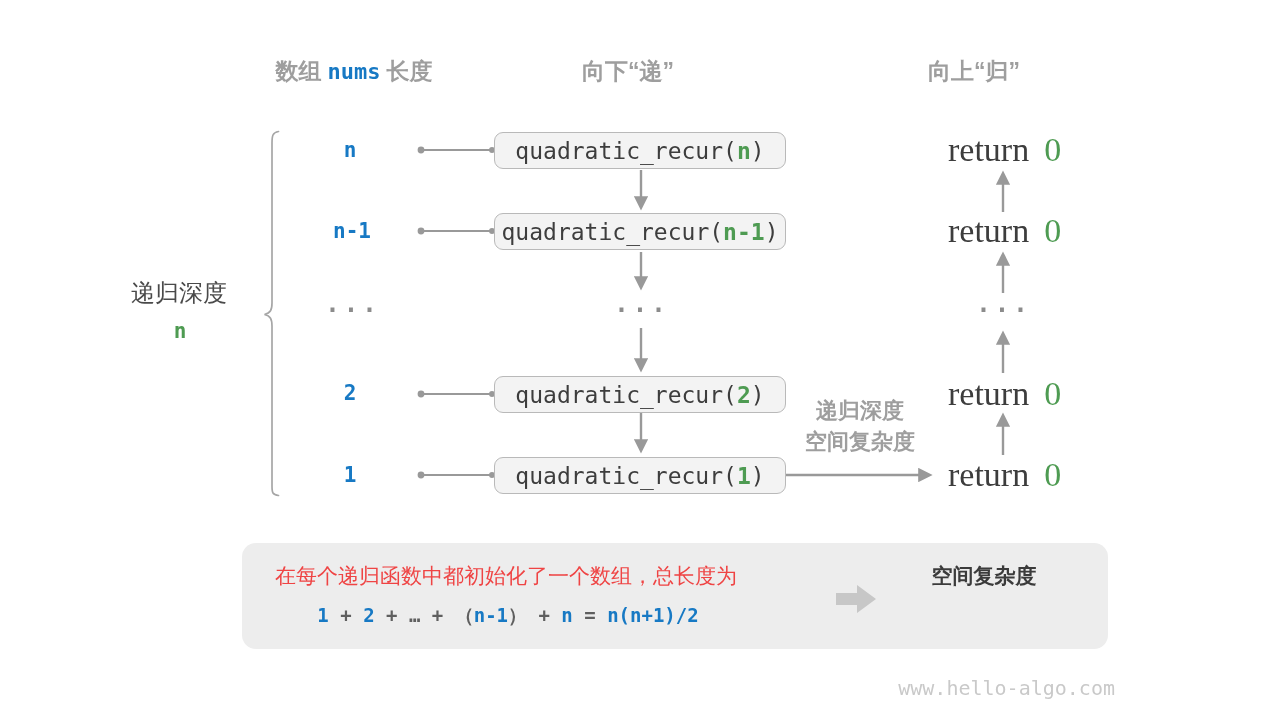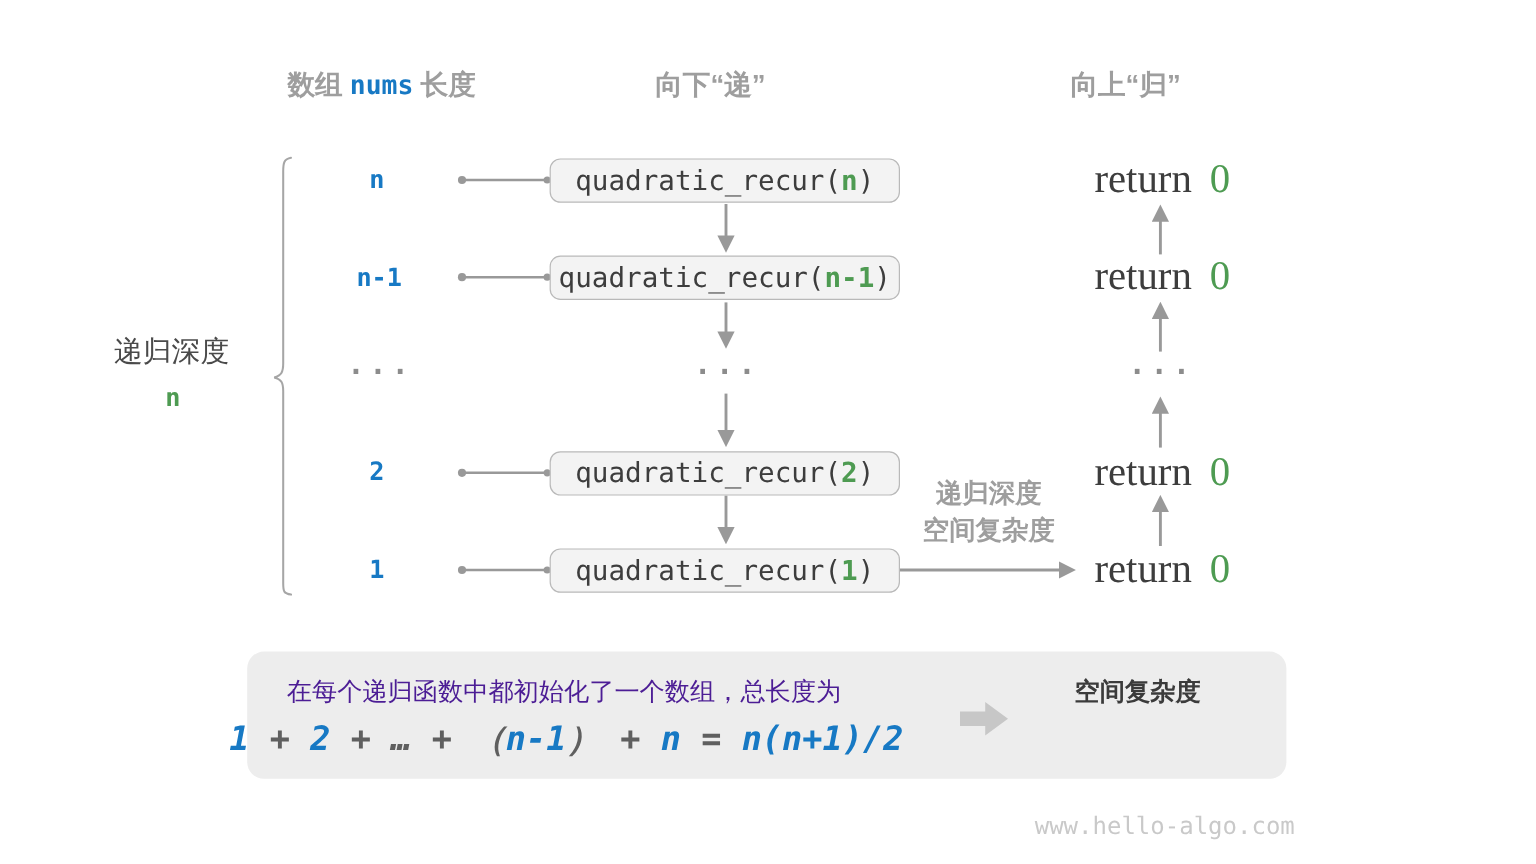--- a/index.html
+++ b/index.html
@@ -1,17 +1,17 @@
 <!DOCTYPE html>
 <html><head>
 <meta charset="utf-8">
 <style>
   html,body{margin:0;padding:0;background:#fff;}
   .canvas{position:relative;width:1119px;height:720px;background:#ffffff;overflow:hidden;
-          font-family:"Liberation Sans",sans-serif;}
+          font-family:"Liberation Sans",sans-serif;margin-left:36px;}
   .abs{position:absolute;}
   .ctr{transform:translate(-50%,-50%);white-space:nowrap;}
   .vctr{transform:translateY(-50%);white-space:nowrap;}
   .code{font-family:"DejaVu Sans Mono",monospace;}
   .blue{color:#1779c4;}
   .green{color:#4e9b52;}
 
   
   .panel{z-index:1;}
   svg.overlay{position:absolute;left:0;top:0;z-index:2;}
@@ -41,22 +41,22 @@
 
   
   .brace-label{font-size:24px;color:#4a4a4a;}
   .brace-value{font-family:"DejaVu Sans Mono",monospace;font-size:21px;font-weight:bold;color:#4e9b52;}
 
   
   .trigger{font-size:22px;font-weight:bold;color:#9e9e9e;}
 
   
   .panel{left:206px;top:543px;width:866px;height:106px;background:#ededed;border-radius:14px;}
-  .sum-desc{font-size:21px;color:#4c1d95;}
-  .formula{font-family:"DejaVu Sans Mono",monospace;font-size:28px;font-weight:bold;color:#5f5f5f;font-style:italic;}
+  .sum-desc{font-size:21px;color:#ef4444;}
+  .formula{font-family:"DejaVu Sans Mono",monospace;font-size:19px;font-weight:bold;color:#5f5f5f;}
   .formula .fb{color:#1779c4;}
   .cx-title{font-size:21px;font-weight:bold;color:#3b3b3b;text-align:right;}
   .cx-value{font-size:23px;font-weight:bold;color:#ef4e17;}
 
   .watermark{right:40px;top:676px;font-family:"DejaVu Sans Mono",monospace;font-size:20px;color:#c9c9c9;}
 </style>
 </head>
 <body>
 
 <div class="canvas">

